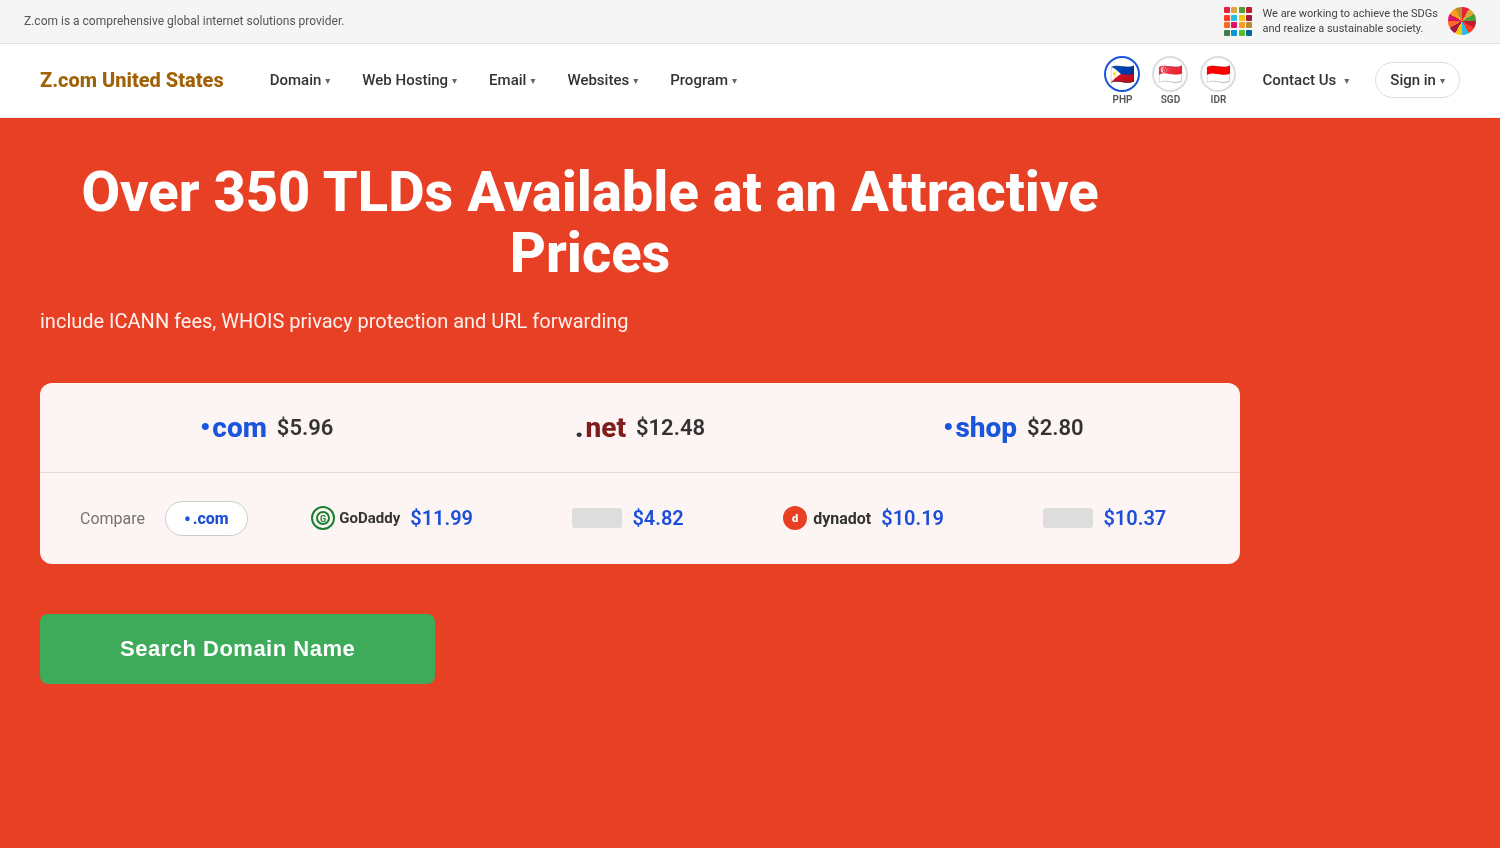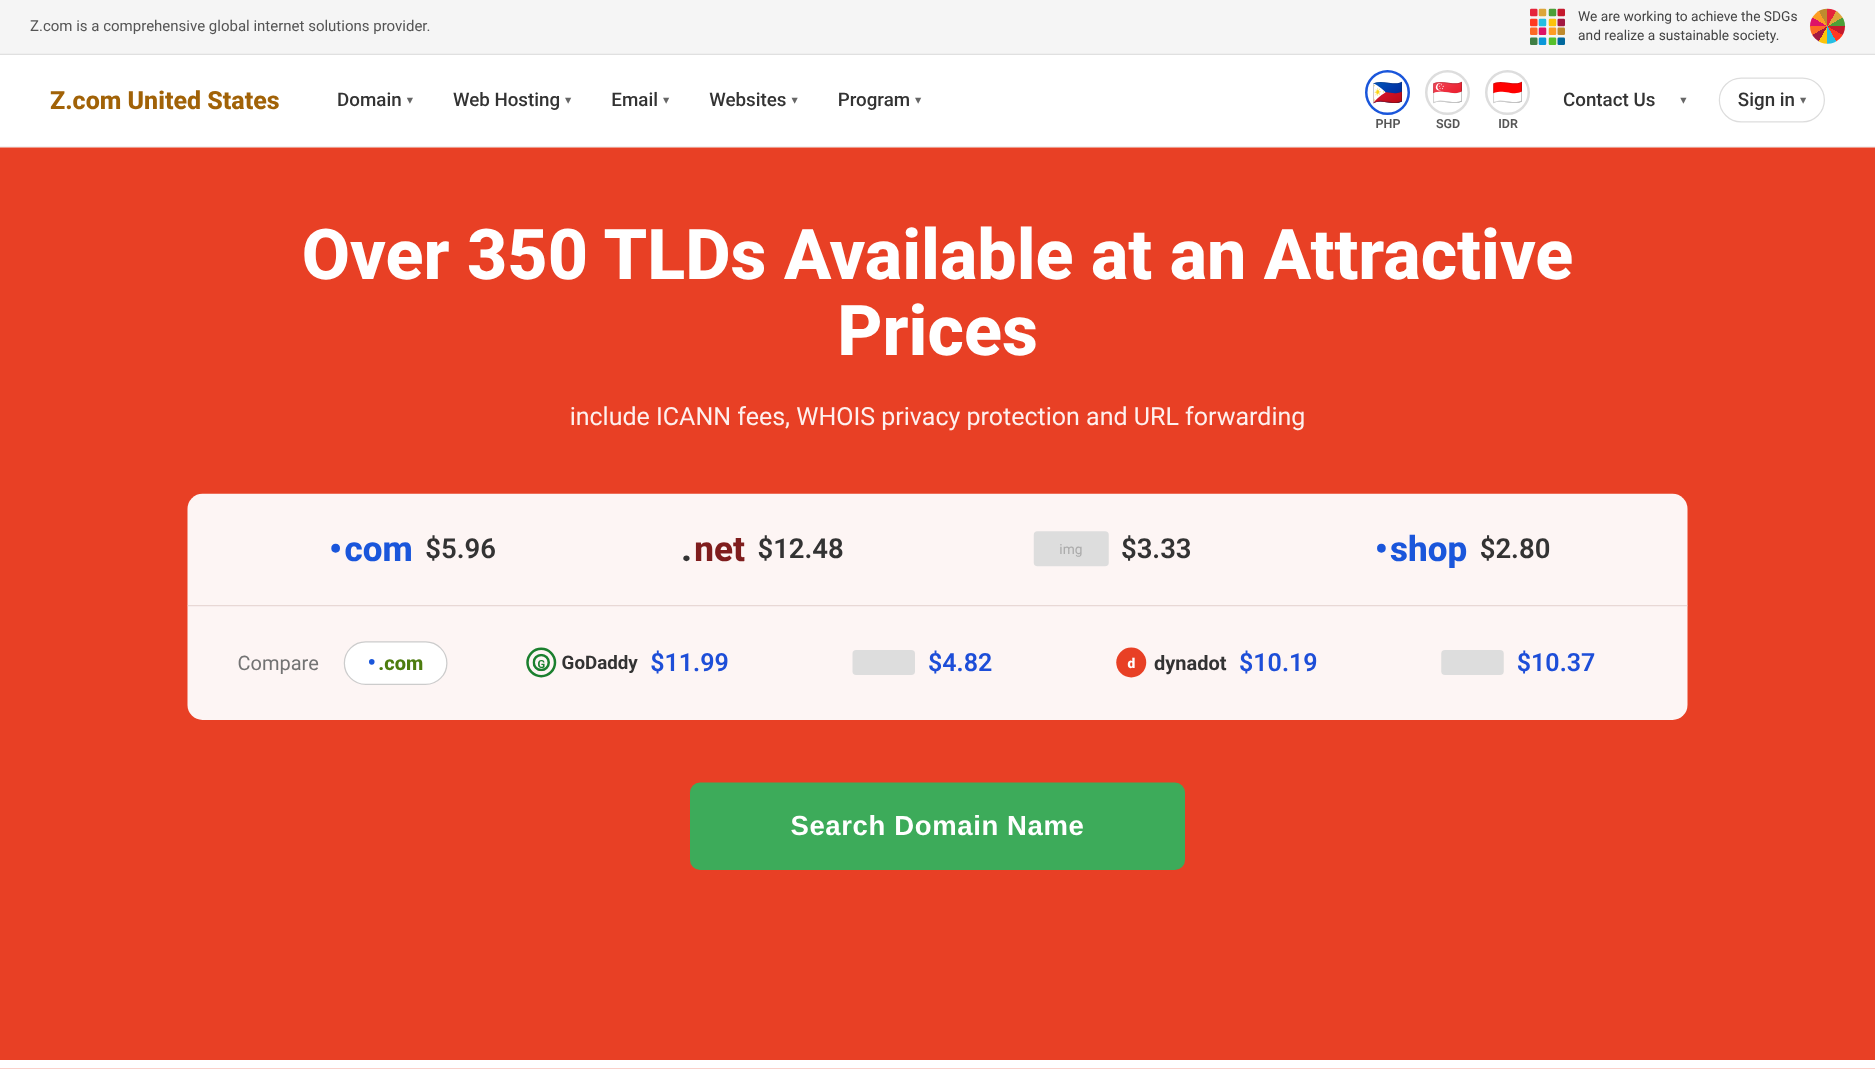--- a/index.html
+++ b/index.html
@@ -100,21 +100,21 @@
       align-items: center;
       justify-content: center;
       font-size: 20px;
     }
     .flag-ph { border-color: #1a56db; }
     .flag-label { font-size: 10px; color: #555; font-weight: 600; }
 
     .contact-btn {
       display: flex;
       align-items: center;
-      gap: 20px;
+      gap: 8px;
       padding: 8px 14px;
       cursor: pointer;
       font-size: 15px;
       color: #333;
       font-weight: 500;
     }
     .signin-btn {
       display: flex;
       align-items: center;
       gap: 4px;
@@ -126,22 +126,22 @@
       border: 1px solid #ddd;
       border-radius: 20px;
     }
 
     
     .hero {
       background: #e84025;
       min-height: 730px;
       display: flex;
       flex-direction: column;
-      align-items: center;
-      padding: 56px 40px 60px;
+      align-items: flex-start;
+      padding: 44px 40px 60px;
     }
     .hero-title {
       font-size: 56px;
       font-weight: 800;
       color: #fff;
       text-align: center;
       line-height: 1.1;
       margin-bottom: 24px;
       max-width: 1100px;
     }
@@ -410,41 +410,35 @@
       </div>
 
       <div class="tld-item">
         <div class="net-logo">
           <span class="net-dot" style="color:#333">.</span>
           <span class="net-text">net</span>
         </div>
         <span class="tld-price">$12.48</span>
       </div>
 
-      <div class="tld-item">
-        <div class="xyz-logo">
-          <span style="font-size:11px;color:#aaa;">img</span>
-        </div>
-        <span class="tld-price">$3.33</span>
-      </div>
 
       <div class="tld-item">
         <div class="shop-logo">
           <span class="shop-dot">•</span>
           <span class="shop-text">shop</span>
         </div>
         <span class="tld-price">$2.80</span>
       </div>
     </div>
 
     <div class="pricing-row compare-row">
       <span class="compare-label">Compare</span>
       <div class="compare-tld-badge">
         <span class="com-dot" style="font-size:18px;color:#1a56db;">•</span>
-        <span style="font-size:16px;font-weight:800;color:#4d7c0f;">.com</span>
+        <span style="font-size:16px;font-weight:800;color:#1d4ed8;">.com</span>
       </div>
       <div class="compare-providers">
 
         <div class="compare-provider">
           <div class="godaddy-logo">
             <div class="godaddy-icon">
               <svg width="14" height="14" viewBox="0 0 14 14">
                   <circle cx="7" cy="7" r="6" fill="none" stroke="#1a7f2e" stroke-width="2"></circle>
                   <text x="7" y="11" text-anchor="middle" font-size="9" fill="#1a7f2e" font-weight="bold">G</text>
                 </svg>

